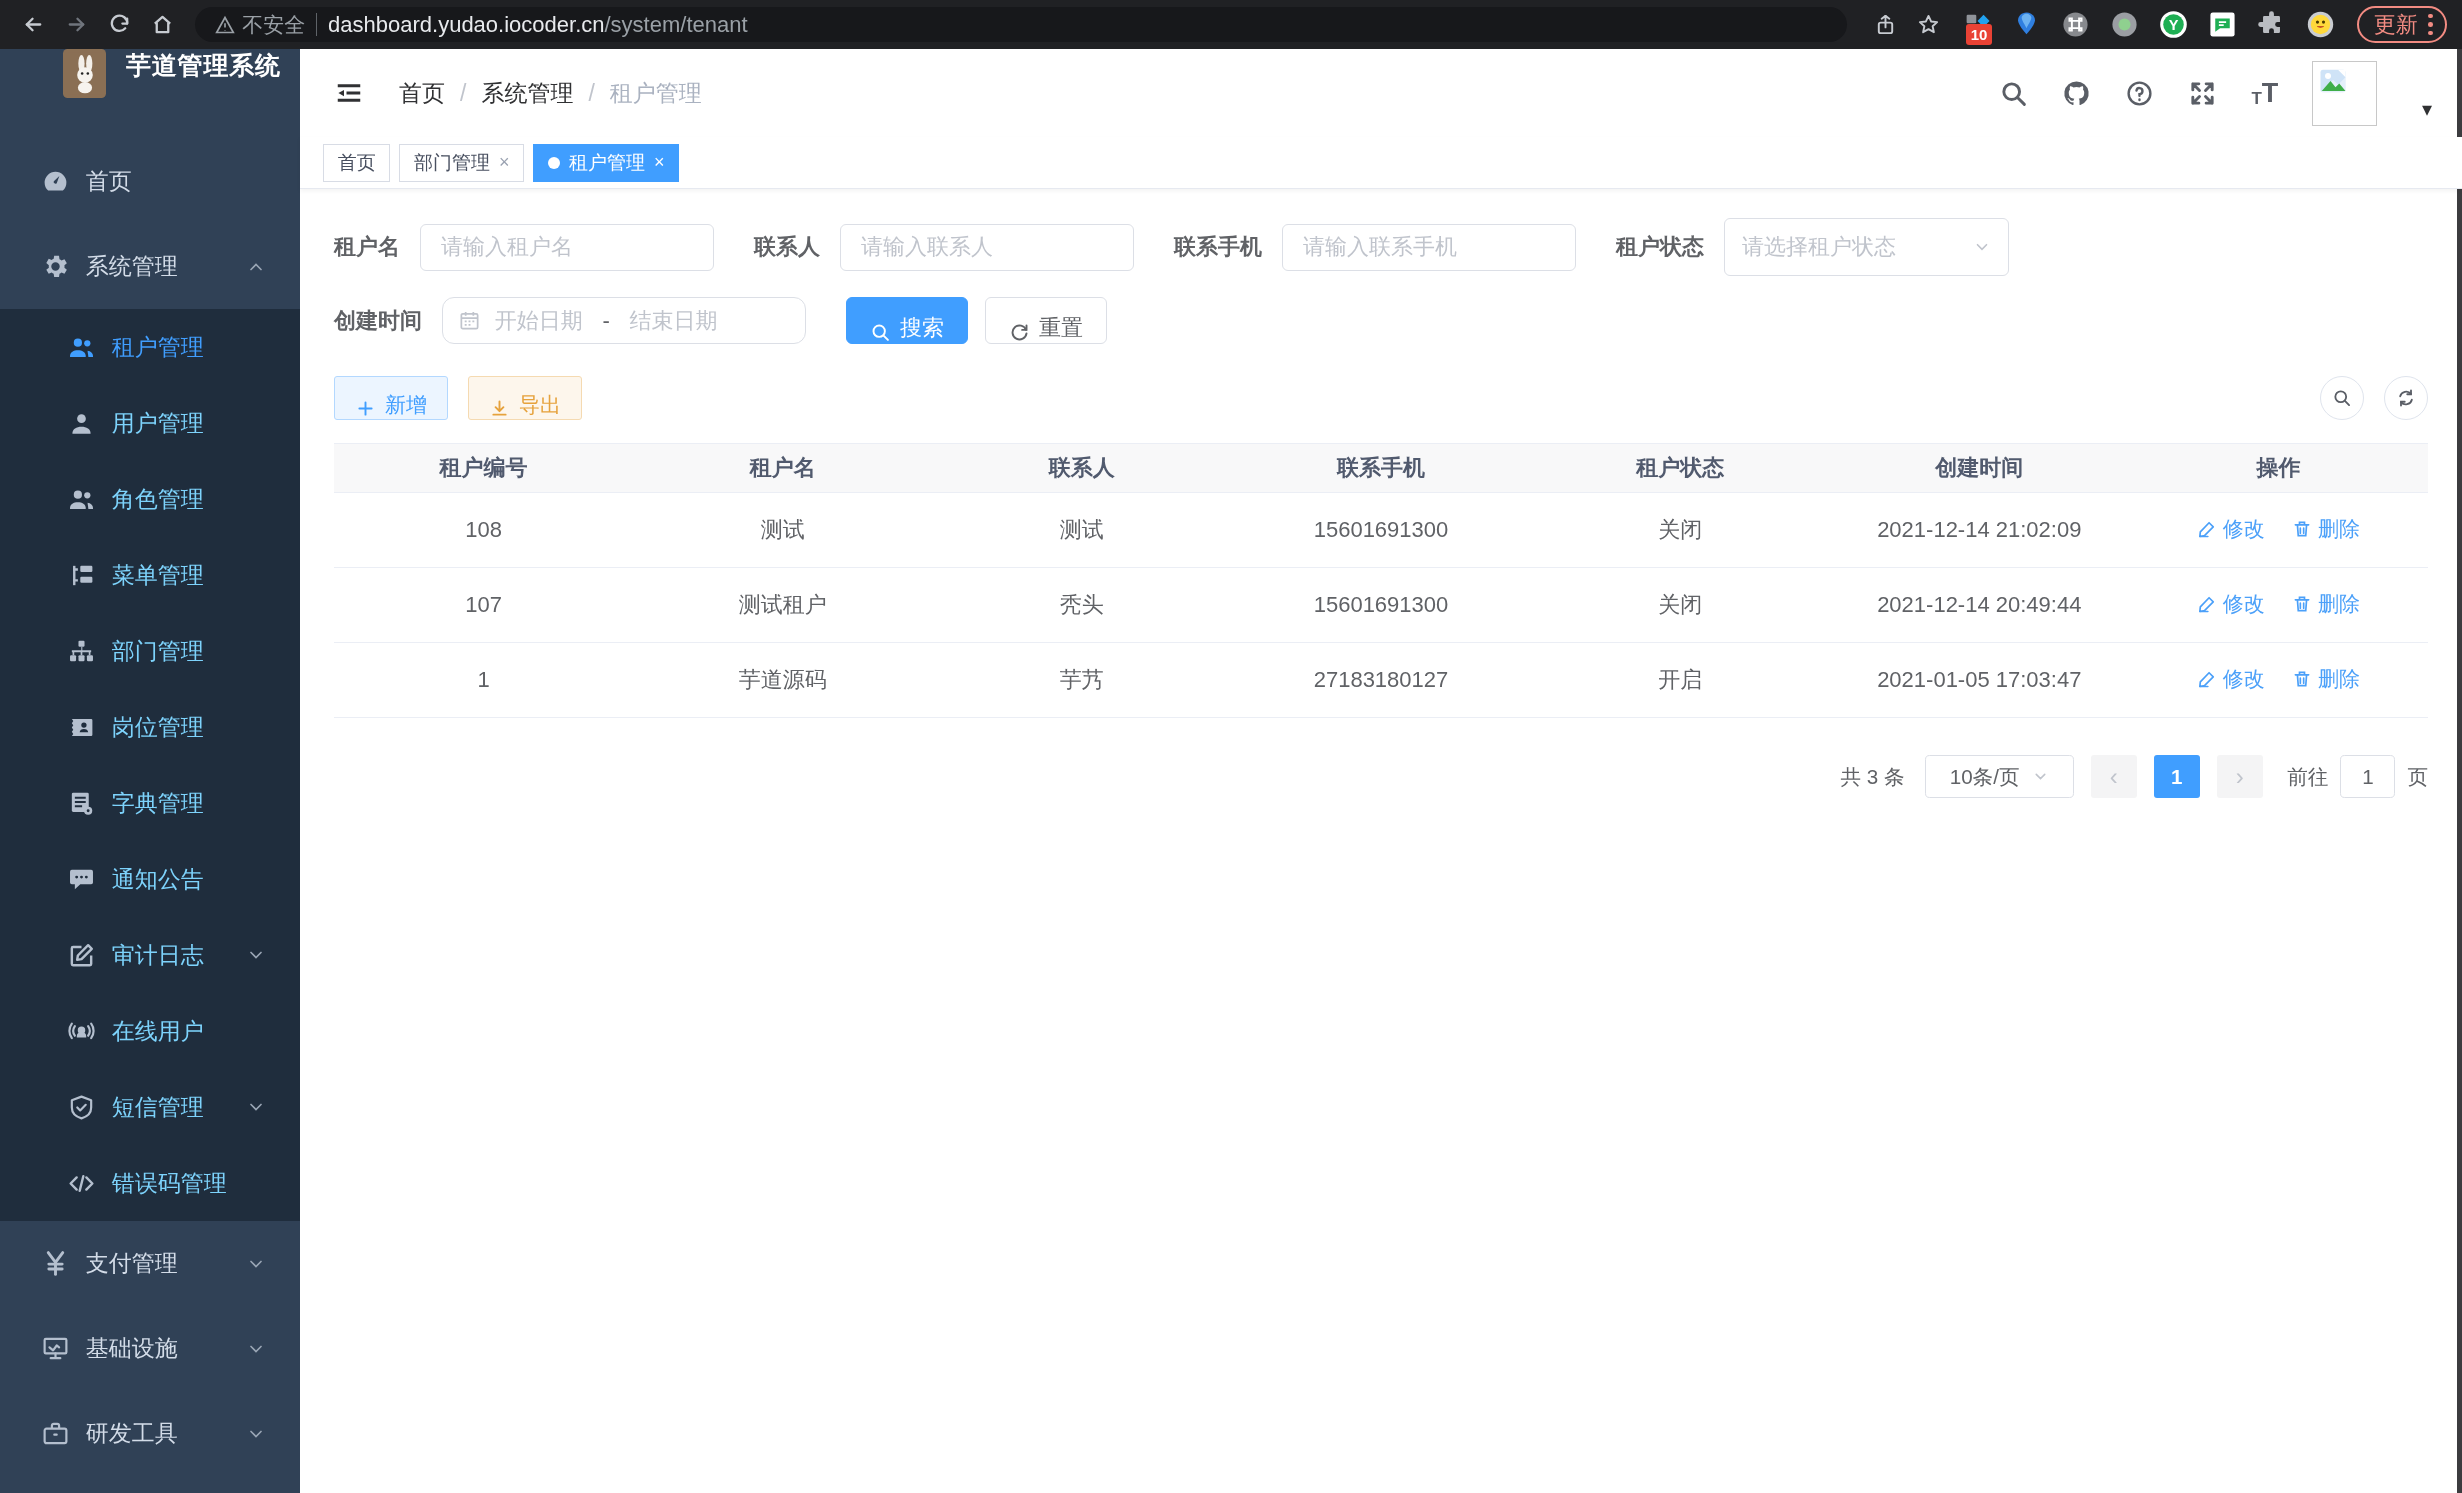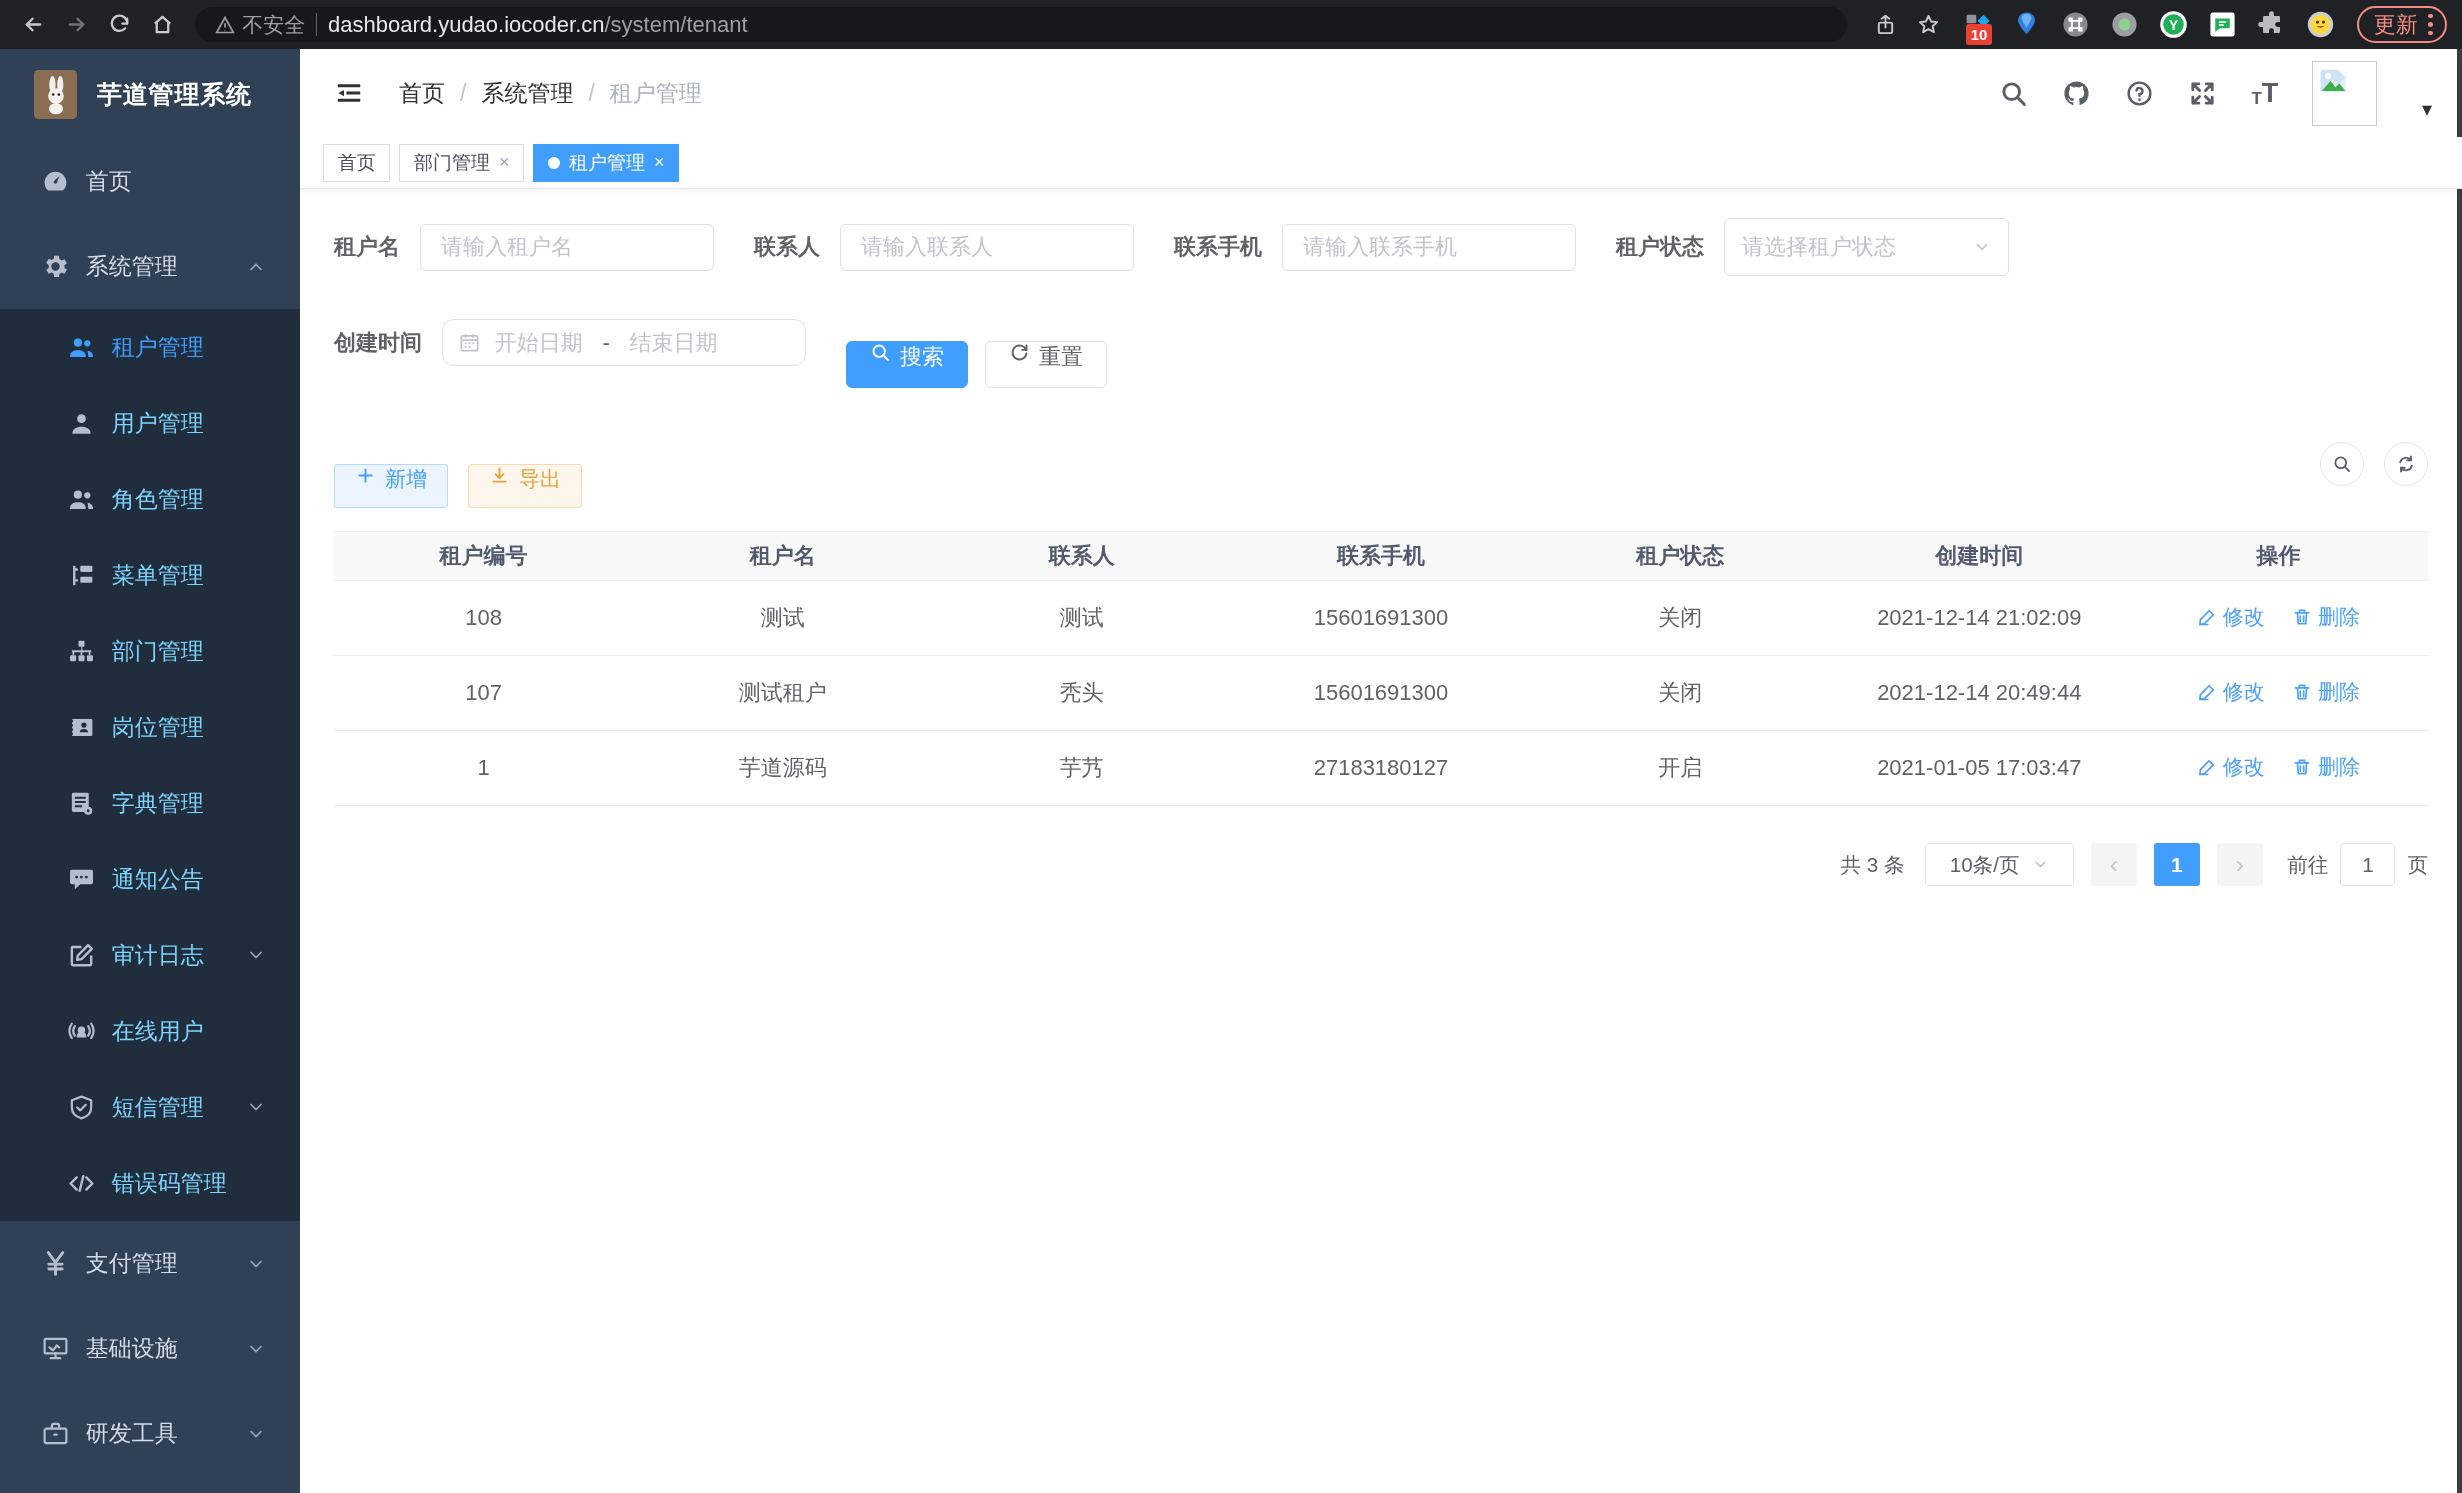--- a/index.html
+++ b/index.html
@@ -22,21 +22,21 @@
   .ext { position:relative; width:34px; height:34px; display:flex; align-items:center; justify-content:center; }
   .ext svg { width:29px; height:29px; }
   .badge { position:absolute; bottom:-3px; left:6px; background:#e94235; color:#fff; font-size:15px; line-height:1; padding:3px 4.6px; border-radius:3px; font-weight:bold; }
   .update { display:flex; align-items:center; gap:10.7px; border:2.3px solid #f28b82; color:#f28b82; border-radius:20px; height:37px; padding:0 12px 0 15px; font-size:22px; margin-left:6px; }
   .update .dots { display:flex; flex-direction:column; gap:3.8px; }
   .update .dots i { width:4.6px; height:4.6px; border-radius:50%; background:#f28b82; }
 
   
   .app { display:flex; height:1445px; }
   .side { width:300px; background:#304156; flex:0 0 auto; color:#bfcbd9; }
-  .logo { height:90px; display:flex; align-items:center; padding-left:34px; gap:20px; }
+  .logo { height:90px; display:flex; padding-left:63px; gap:20px; }
   .logoimg { width:43px; height:49px; border-radius:4.6px; background:#8a6f54; display:flex; align-items:center; justify-content:center; overflow:hidden; }
   .logoimg svg { width:34px; height:43px; }
   .logotitle { color:#ffffff; font-size:25px; font-weight:bold; letter-spacing:0.8px; }
   .menu { display:flex; flex-direction:column; }
   .mi { display:flex; align-items:center; cursor:pointer; }
   .mi.top { height:85px; padding-left:38px; background:#304156; }
   .mi.sub { height:76px; padding-left:64px; background:#1f2d3d; }
   .mic { width:34px; display:flex; align-items:center; justify-content:center; color:#b4bfce; flex:0 0 auto; }
   .mic svg { width:29px; height:29px; }
   .mil { margin-left:13.7px; font-size:23px; color:#7dd3fc; }
@@ -78,21 +78,21 @@
   .fitem { display:flex; align-items:center; }
   .flabel { font-size:22px; font-weight:bold; color:#606266; margin-right:20px; white-space:nowrap; }
   .tinput { width:294px; height:47px; border:1.5px solid #dcdfe6; border-radius:6px; padding:0 20px; font-size:22px; color:#6d28d9; font-family:inherit; }
   .tinput::placeholder { color:#c0c4cc; }
   .fselect { width:285px; height:58px; border:1.5px solid #dcdfe6; border-radius:6px; padding:0 17px; display:flex; align-items:center; color:#c0c4cc; font-size:22px; cursor:pointer; }
   .fselect .sarrow { margin-left:auto; display:flex; color:#c0c4cc; }
   .fselect svg { width:18px; height:18px; }
   .fdate { width:364px; height:47px; border:1.5px solid #dcdfe6; border-radius:12px; display:flex; align-items:center; padding:0 15px; gap:13.7px; color:#c0c4cc; font-size:22px; cursor:pointer; }
   .fdate svg { width:23px; height:23px; flex:0 0 auto; }
   .fdate .dsep { color:#606266; padding:0 6px; }
-  .btn { display:inline-flex; align-items:flex-start; justify-content:center; gap:9px; height:47px; border-radius:6px; font-size:22px; cursor:pointer; border:1.5px solid transparent; padding:0 23px;margin-top:44px; }
+  .btn { display:inline-flex; align-items:flex-end; justify-content:center; gap:9px; height:47px; border-radius:6px; font-size:22px; cursor:pointer; border:1.5px solid transparent; padding:0 23px; }
   .btn svg { width:21px; height:21px; }
   .btn.primary { background:#409eff; border-color:#409eff; color:#fff; }
   .btn.plainwhite { background:#fff; border-color:#dcdfe6; color:#606266; }
   .btn.sm { height:44px; font-size:21px; padding:0 20px; border-radius:3px; }
   .btn.plainblue { background:#ecf5ff; border-color:#b3d8ff; color:#409eff; }
   .btn.plainyellow { background:#fdf6ec; border-color:#f5dab1; color:#e6a23c; }
   .toolrow { margin-top:32px; display:flex; align-items:center; gap:20px; }
   .toolsp { flex:1; }
   .cbtn { width:44px; height:44px; border-radius:50%; border:1.5px solid #dfe4ed; background:#fff; color:#5a5e66; display:flex; align-items:center; justify-content:center; cursor:pointer; }
   .cbtn svg { width:20px; height:20px; }

